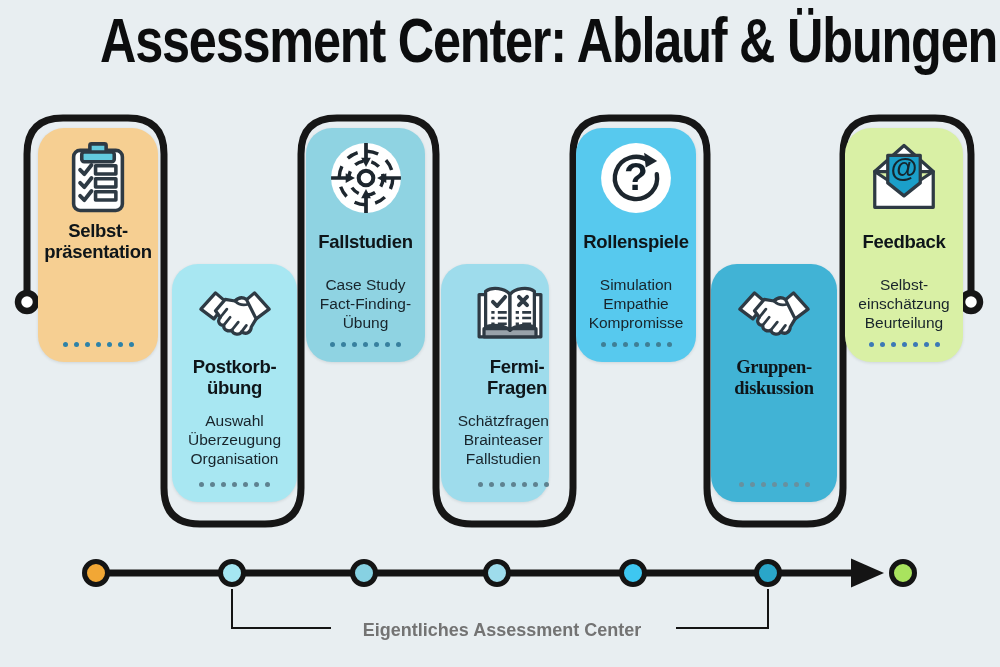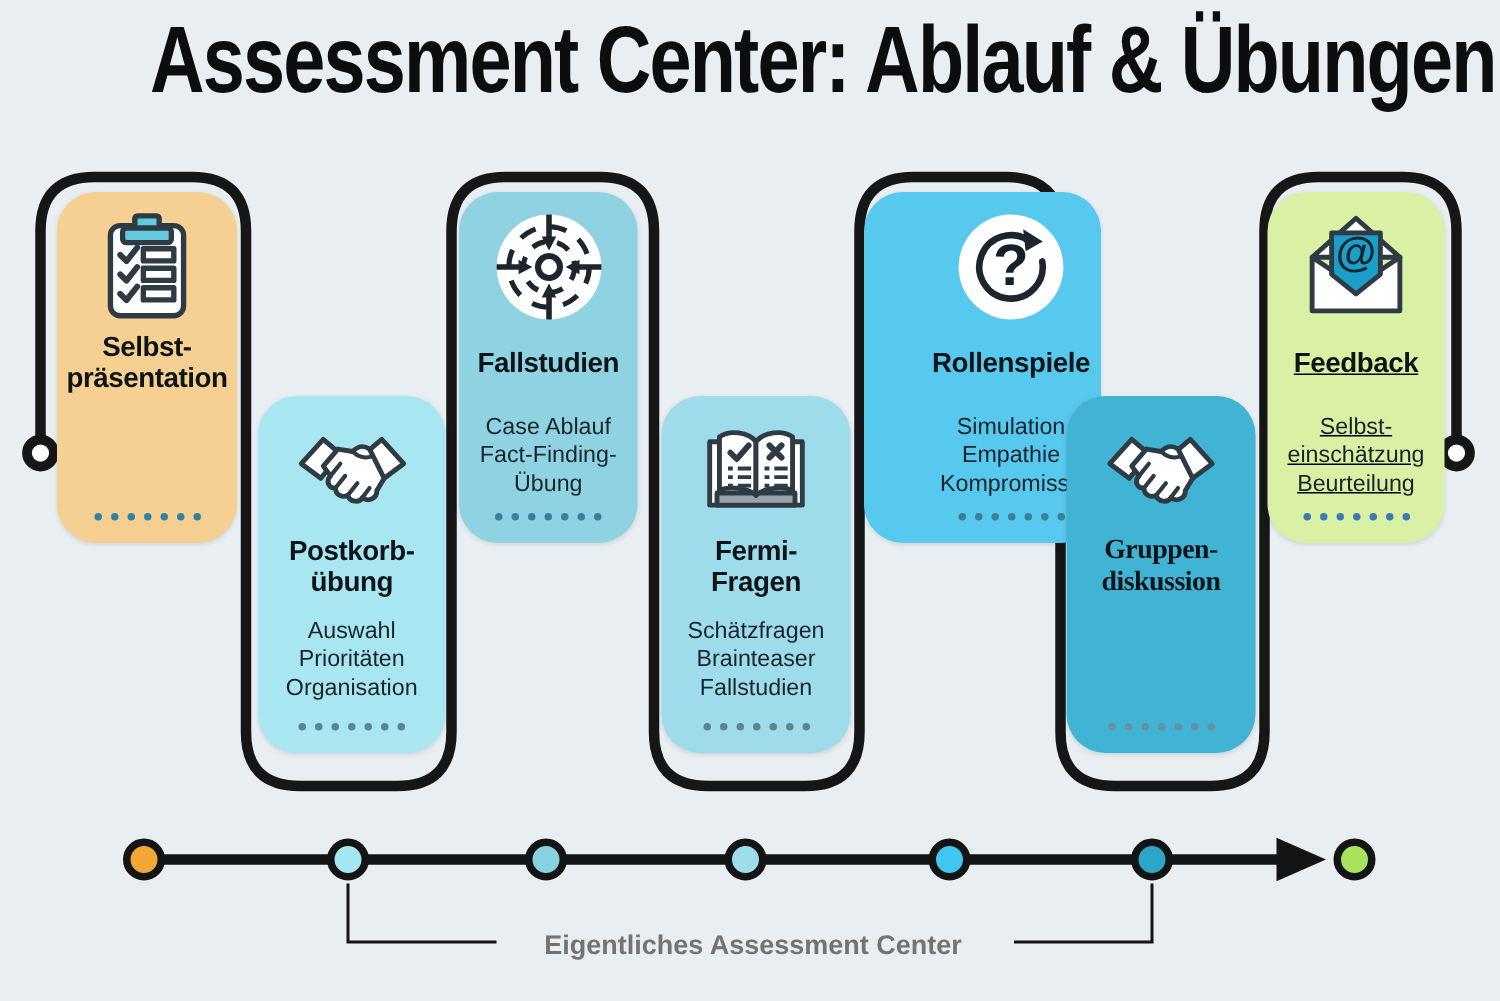--- a/index.html
+++ b/index.html
@@ -26,22 +26,22 @@
   .card{
     position:absolute;z-index:2;border-radius:26px;
     display:flex;flex-direction:column;align-items:center;
     box-shadow:0 1px 3px rgba(30,50,60,0.12);
   }
   .rowt{top:128px;height:234px;}
   .rowb{top:264px;height:238px;}
   .c1{left:38px;width:120px;}
   .c2{left:172px;width:125px;}
   .c3{left:306px;width:119px;align-items:center;}
-  .c4{left:441px;width:126px;}
-  .c5{left:576px;width:120px;padding-left:38px;}
+  .c4{left:441px;width:108px;align-items:flex-end;}
+  .c5{left:576px;width:120px;}
   .c6{left:711px;width:126px;font-family:Liberation Serif, serif;}
   .c7{left:845px;width:118px;}
 
   .icon{height:82px;margin-top:9px;display:flex;align-items:center;justify-content:center;}
   .isvg{width:78px;height:78px;display:block;}
 
   .ctitle{
     min-height:44px;margin-top:1px;padding:0 2px;
     display:flex;align-items:center;justify-content:center;
     font-size:18.5px;line-height:1.12;font-weight:bold;color:#0e1519;
@@ -181,41 +181,41 @@
 
   <div class="card rowb c2" style="background: rgb(168, 231, 242); --dots: #5e8290;">
     <div class="icon">
       <svg class="isvg" viewBox="0 0 48 48">
           <use href="#sym-handshake"></use>
         </svg>
     </div>
     <div class="ctitle">Postkorb-
 übung</div>
     <div class="ckeys">Auswahl
-Prioritäten
+Überzeugung
 Organisation</div>
     <div class="cdots">
         <i></i>
         <i></i>
         <i></i>
         <i></i>
         <i></i>
         <i></i>
         <i></i>
       </div>
   </div>
 
   <div class="card rowt c3" style="background: rgb(143, 211, 226); --dots: #38809e;">
     <div class="icon">
       <svg class="isvg" viewBox="0 0 48 48">
           <use href="#sym-target"></use>
         </svg>
     </div>
     <div class="ctitle">Fallstudien</div>
-    <div class="ckeys">Case Ablauf
+    <div class="ckeys">Case Study
 Fact-Finding-
 Übung</div>
     <div class="cdots">
         <i></i>
         <i></i>
         <i></i>
         <i></i>
         <i></i>
         <i></i>
         <i></i>
@@ -277,21 +277,21 @@
         <i></i>
         <i></i>
         <i></i>
         <i></i>
         <i></i>
         <i></i>
         <i></i>
       </div>
   </div>
 
-  <div class="card rowt c7" style="background: rgb(217, 240, 165); text-decoration: underline; --dots: #3c79b6;">
+  <div class="card rowt c7" style="background: rgb(217, 240, 165); --dots: #3c79b6;">
     <div class="icon">
       <svg class="isvg" viewBox="0 0 48 48">
           <use href="#sym-envelope"></use>
         </svg>
     </div>
     <div class="ctitle">Feedback</div>
     <div class="ckeys">Selbst-
 einschätzung
 Beurteilung</div>
     <div class="cdots">

